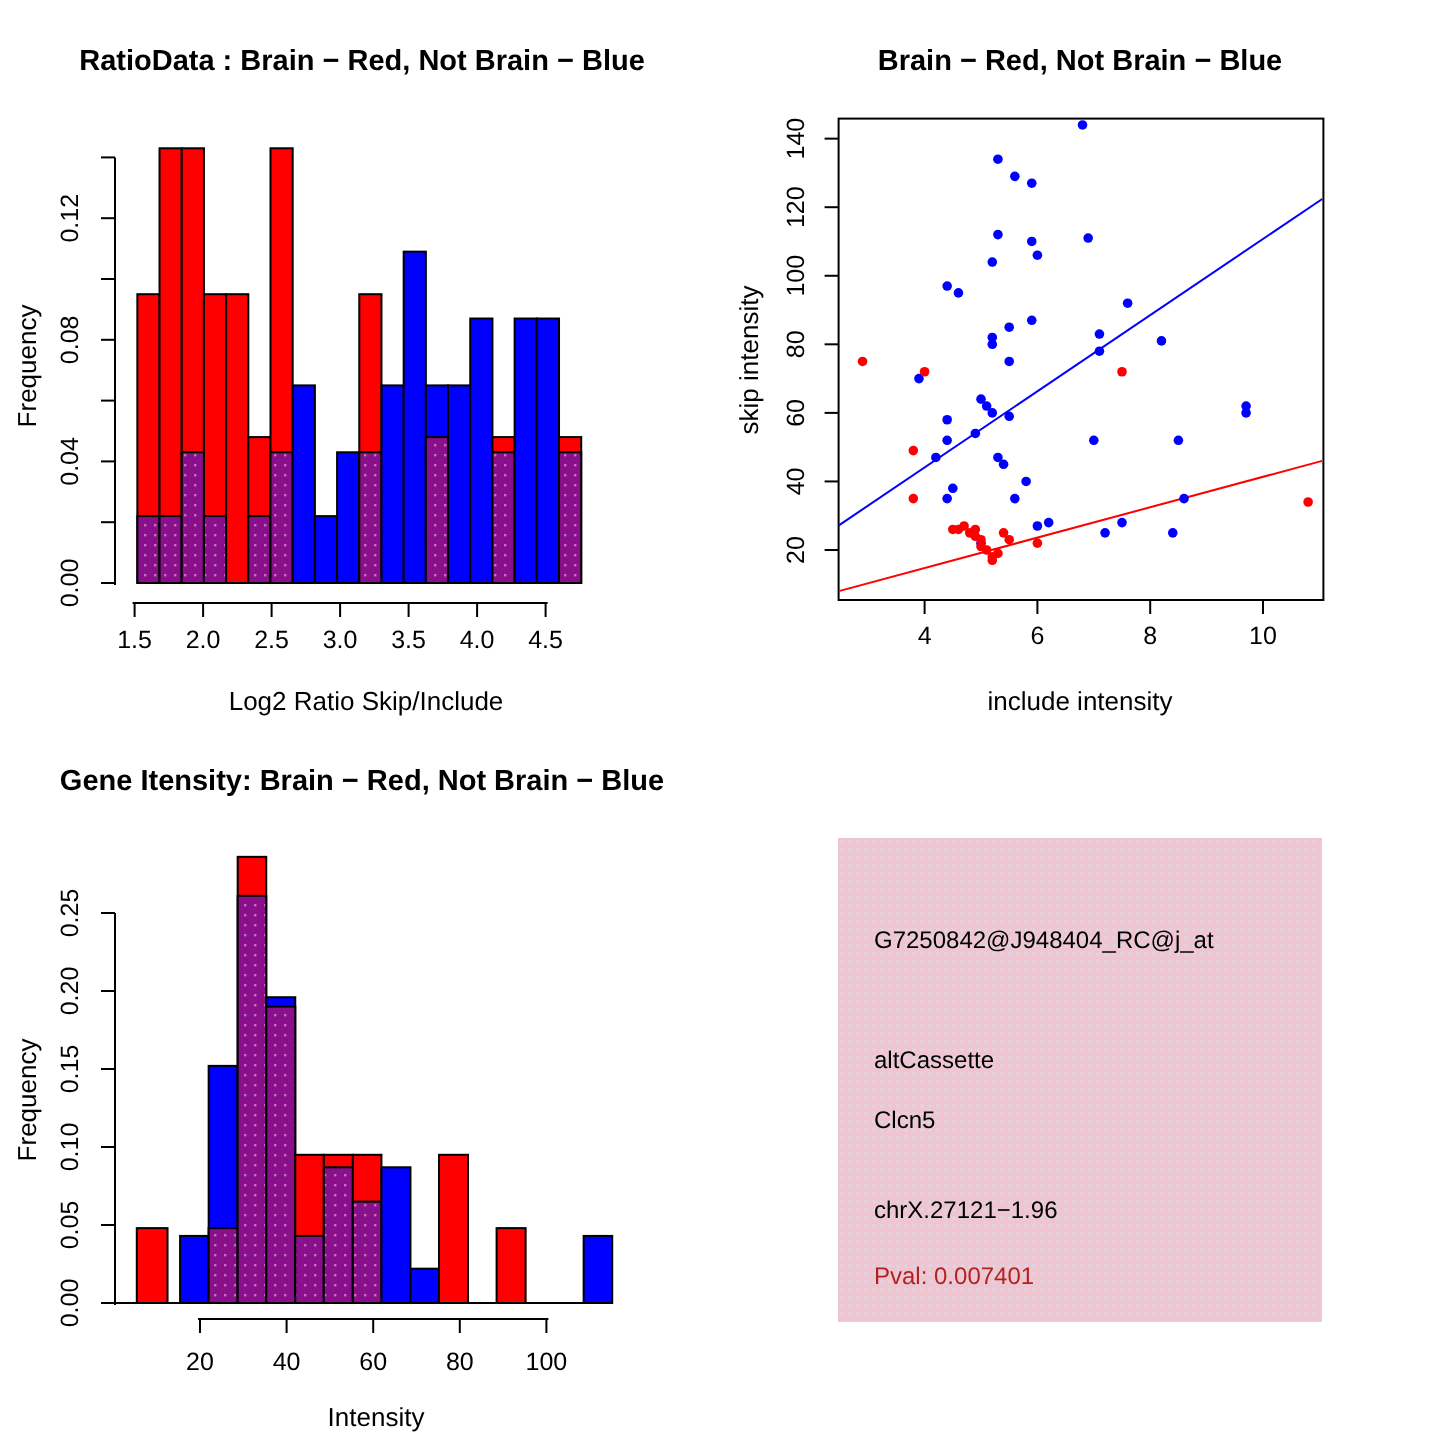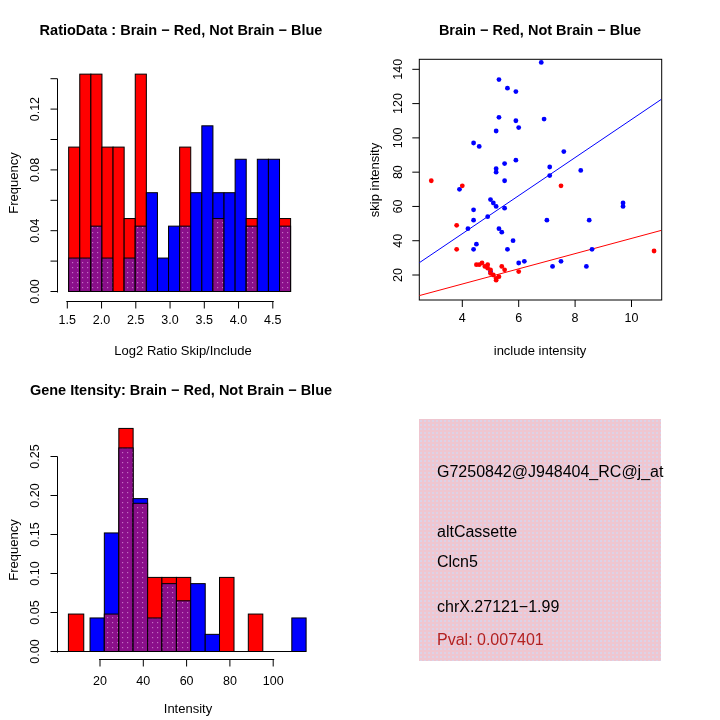--- a/index.html
+++ b/index.html
@@ -12,21 +12,21 @@
   svg text{fill:#000;font-family:"Liberation Sans",sans-serif;}
   .title{font-size:14.5px;font-weight:bold;}
   .tick{font-size:12.5px;}
   .lab{font-size:13px;}
   .ax{stroke:#000;stroke-width:1;fill:none;}
   .bar{stroke:#000;stroke-width:1;}
   #gene-info-panel{position:absolute;left:419px;top:419px;width:242px;height:242px;
      background-color:#efc6d0;
      background-image:radial-gradient(#ddd2e6 1px, rgba(0,0,0,0) 1px);
      background-size:4px 4px;}
-  .info-line{position:absolute;left:18px;font-size:16px;white-space:nowrap;}
+  .info-line{position:absolute;left:18px;font-size:12px;white-space:nowrap;}
 </style>
 </head>
 <body>
 
 <div id="canvas">
 
   <svg id="panel-ratio-hist" class="panel" width="360" height="360" viewBox="0 0 360 360">
     <text class="title" x="181" y="35" text-anchor="middle">RatioData : Brain − Red, Not Brain − Blue</text>
     <text class="lab" x="183" y="355" text-anchor="middle">Log2 Ratio Skip/Include</text>
     <text class="lab" transform="translate(18 183) rotate(-90)" text-anchor="middle">Frequency</text>
@@ -263,17 +263,17 @@
           <rect width="5" height="5" fill="#8a0f8a"></rect>
           <rect x="2" y="2" width="1.2" height="1.2" fill="#c26ec2"></rect>
         </pattern>
       </defs>
     </svg>
 
   <div id="gene-info-panel">
     <div class="info-line" style="top:44px">G7250842@J948404_RC@j_at</div>
     <div class="info-line" style="top:104px">altCassette</div>
     <div class="info-line" style="top:134px">Clcn5</div>
-    <div class="info-line" style="top:179px">chrX.27121−1.99</div>
+    <div class="info-line" style="top:179px">chrX.27121−1.96</div>
     <div class="info-line" style="top: 212px; color: rgb(178, 34, 34); text-align: center;">Pval: 0.007401</div>
   </div>
 
 </div>
 
 </body></html>

